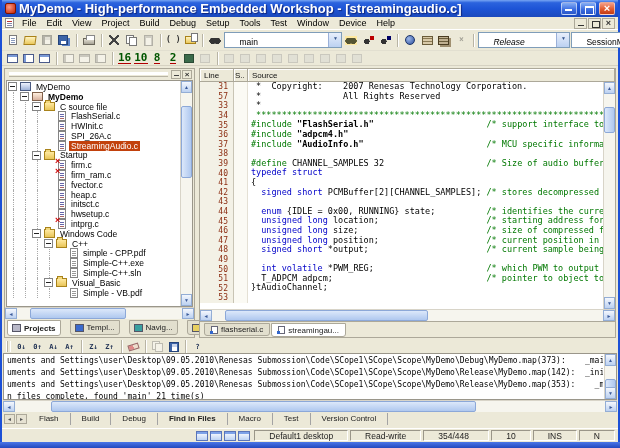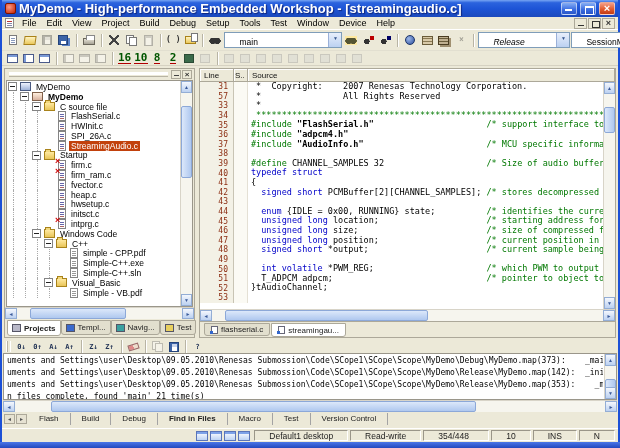--- a/index.html
+++ b/index.html
@@ -113,21 +113,21 @@
 .hs-btn.right::before{content:"►";position:absolute;left:0;right:0;top:2px;text-align:center;font-size:5px;color:#3A5A9A}
 .hs-track{flex:1;position:relative}
 .hs-thumb{position:absolute;top:0;bottom:0;background:linear-gradient(#DCE8FA,#AFC8EF);border:1px solid #8CA8D8;border-radius:2px}
 .tree-v .vs-thumb{top:13px;height:72px}
 .ed-v .vs-thumb{top:13px;height:26px}
 .out-v .vs-thumb{top:13px;height:12px}
 .tree-hh .hs-thumb{left:13px;width:58%}
 .ed-hh .hs-thumb{left:13px;width:52%}
 .out-hh .hs-thumb{left:36px;width:72%}
 
-.left-tabs{height:18px;flex:none;display:flex;align-items:flex-start;gap:0;padding:1px 2px 0}
+.left-tabs{height:18px;flex:none;display:flex;align-items:flex-start;gap:9px;padding:1px 2px 0}
 .ltab{height:15px;display:flex;align-items:center;gap:3px;padding:0 4px;font-size:8px;border:1px solid #ACA899;border-radius:0 0 3px 3px;background:#E2DFCE;color:#222;white-space:nowrap}
 .ltab.active{background:#fff;font-weight:bold;height:16px}
 .ltab-ic{width:9px;height:8px;flex:none;border:1px solid #556;}
 .splitter{width:4px;flex:none}
 
 .editor{flex:1;min-width:0;display:flex;flex-direction:column;border:1px solid #ACA899;background:#fff}
 .ed-head{height:13px;flex:none;display:flex;background:#ECE9D8;border-bottom:1px solid #ACA899;font-size:8px;color:#111}
 .ed-hc{border-right:1px solid #ACA899;box-shadow:inset 1px 1px 0 #fff;display:flex;align-items:center;padding:0 4px;white-space:nowrap}
 .ed-hc.hline{width:34px;flex:none}
 .ed-hc.hs{width:14px;flex:none;padding:0 1px}
@@ -444,29 +444,29 @@
               <span class="exp-sp"></span>
               <span class="ti ti-cfile"></span>
               <span class="tlab">heap.c</span>
             </div>
             <div class="tree-row">
               <span class="guide"></span>
               <span class="guide"></span>
               <span class="guide"></span>
               <span class="exp-sp"></span>
               <span class="ti ti-cfile"></span>
+              <span class="tlab">initsct.c</span>
+            </div>
+            <div class="tree-row">
+              <span class="guide"></span>
+              <span class="guide"></span>
+              <span class="guide"></span>
+              <span class="exp-sp"></span>
+              <span class="ti ti-cfile"></span>
               <span class="tlab">hwsetup.c</span>
-            </div>
-            <div class="tree-row">
-              <span class="guide"></span>
-              <span class="guide"></span>
-              <span class="guide"></span>
-              <span class="exp-sp"></span>
-              <span class="ti ti-cfile"></span>
-              <span class="tlab">initsct.c</span>
             </div>
             <div class="tree-row">
               <span class="guide"></span>
               <span class="guide"></span>
               <span class="guide"></span>
               <span class="exp-sp"></span>
               <span class="ti ti-cfile ti-x"></span>
               <span class="tlab">intprg.c</span>
             </div>
             <div class="tree-row">

